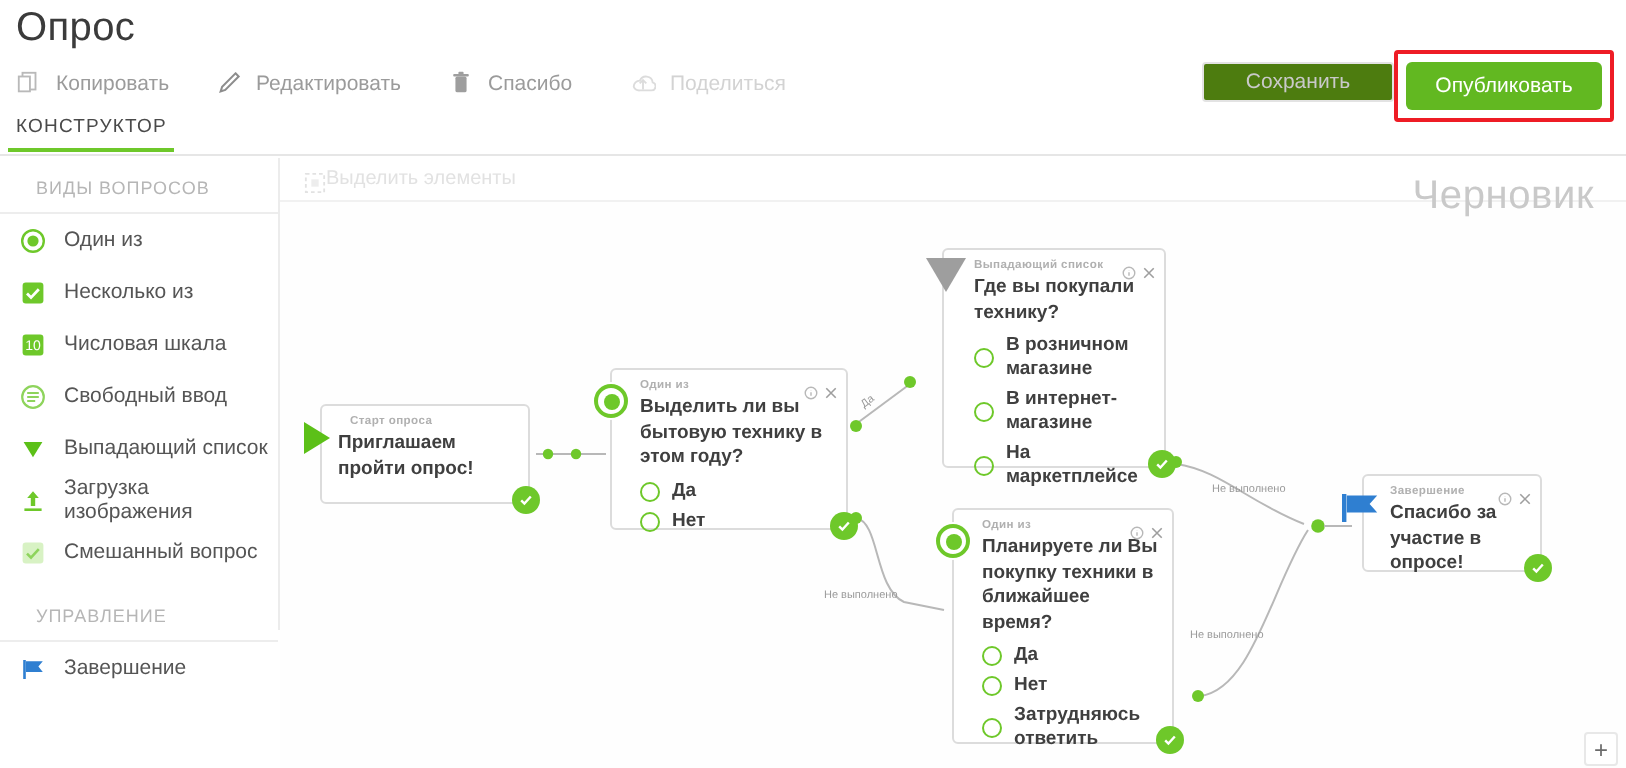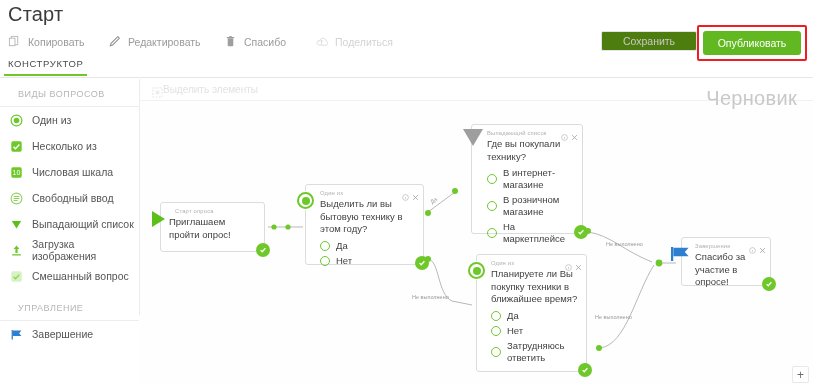--- a/index.html
+++ b/index.html
@@ -92,21 +92,21 @@
   }
 
   svg.wires { position: absolute; left: 0; top: 0; width: 673px; height: 305px; pointer-events: none; }
   .wire { fill: none; stroke: #b8b8b8; stroke-width: 1; }
   .wire-lbl { font-family: "Liberation Sans", sans-serif; font-size: 5.5px; fill: #9a9a9a; }
   .dot { fill: #6ec82a; }
 
   
   .node {
     position: absolute; background: #fff;
-    border: 1px solid #dcdcdc; border-radius: 3px;
+    border: 1px solid #dcdcdc; border-radius: 3px; font-weight: bold;
   }
   .node-kicker {
     font-size: 5.8px; color: #b0b0b0; letter-spacing: .2px;
     padding: 4px 6px 1px 8px; line-height: 8px;
   }
   .node-body {
     font-size: 9.5px; color: #3f3f3f; line-height: 12.5px;
     padding: 0 6px 0 8px;
   }
   .opts { padding: 4px 6px 6px 8px; }
@@ -161,21 +161,21 @@
     border: 1px solid #e8e8e8; border-radius: 2px;
     display: flex; align-items: center; justify-content: center;
     color: #6b6b6b; font-size: 12px; line-height: 1;
   }
 </style>
 </head>
 <body>
 
 <div id="app">
 
-  <div class="page-title">Старт</div>
+  <div class="page-title">Опрос</div>
 
   <div class="toolbar">
     <div class="tb-item" style="left:8px">
       <span class="tb-ico">
         <svg viewBox="0 0 14 14">
             <rect x="3.5" y="1.5" width="7" height="9" fill="none" stroke="#b9b9b9" stroke-width="1"></rect>
             <rect x="1.5" y="3.5" width="6" height="8" fill="#fff" stroke="#b9b9b9" stroke-width="1"></rect>
           </svg>
       </span>
       <span>Копировать</span>
@@ -408,25 +408,25 @@
           <svg viewBox="0 0 8 8">
               <path d="M1.3 1.3 L6.7 6.7 M6.7 1.3 L1.3 6.7" stroke="#9e9e9e" stroke-width=".9"></path>
             </svg>
         </span>
       </div>
       <div class="node-kicker" style="padding-left:15px">Выпадающий список</div>
       <div class="node-body" style="padding-left:15px">Где вы покупали технику?</div>
       <div class="opts" style="padding-left:15px">
         <div class="opt">
             <span class="radio"></span>
+            <span>В розничном магазине</span>
+          </div>
+        <div class="opt">
+            <span class="radio"></span>
             <span>В интернет-магазине</span>
-          </div>
-        <div class="opt">
-            <span class="radio"></span>
-            <span>В розничном магазине</span>
           </div>
         <div class="opt">
             <span class="radio"></span>
             <span>На маркетплейсе</span>
           </div>
       </div>
       <div class="check">
         <svg viewBox="0 0 10 10">
             <path d="M2 5.2 L4 7.2 L8 2.8" fill="none" stroke="#fff" stroke-width="1.5"></path>
           </svg>

